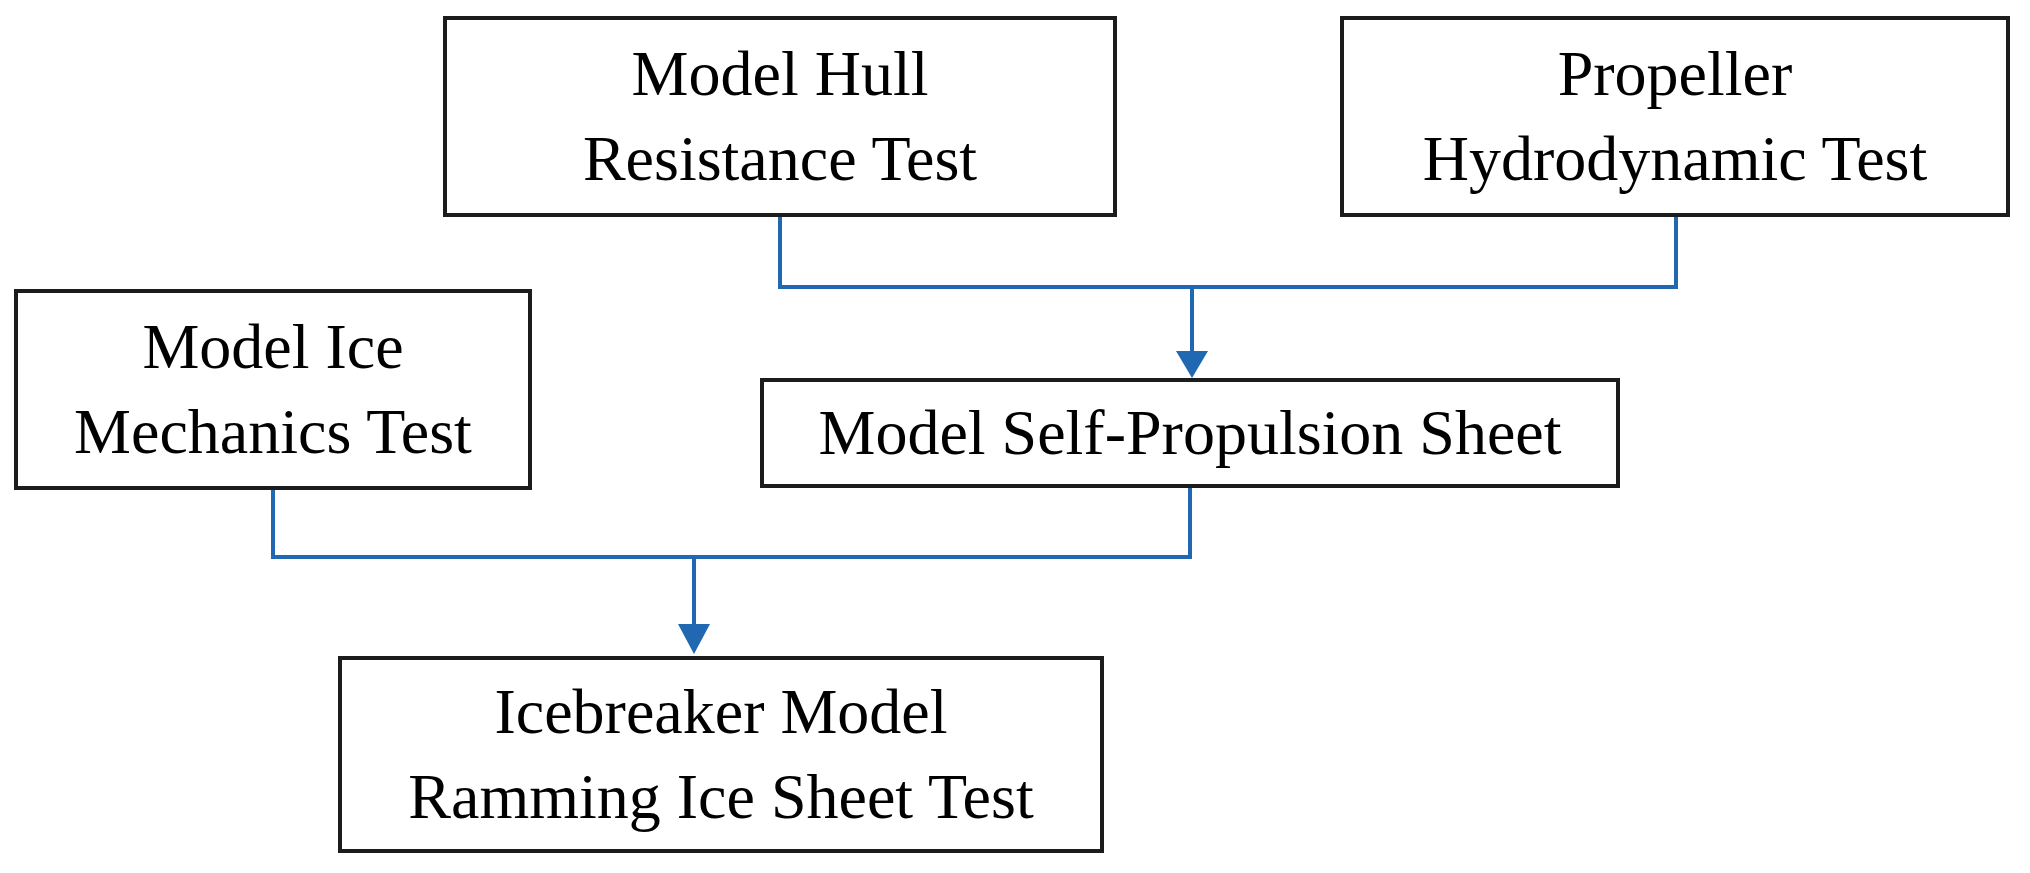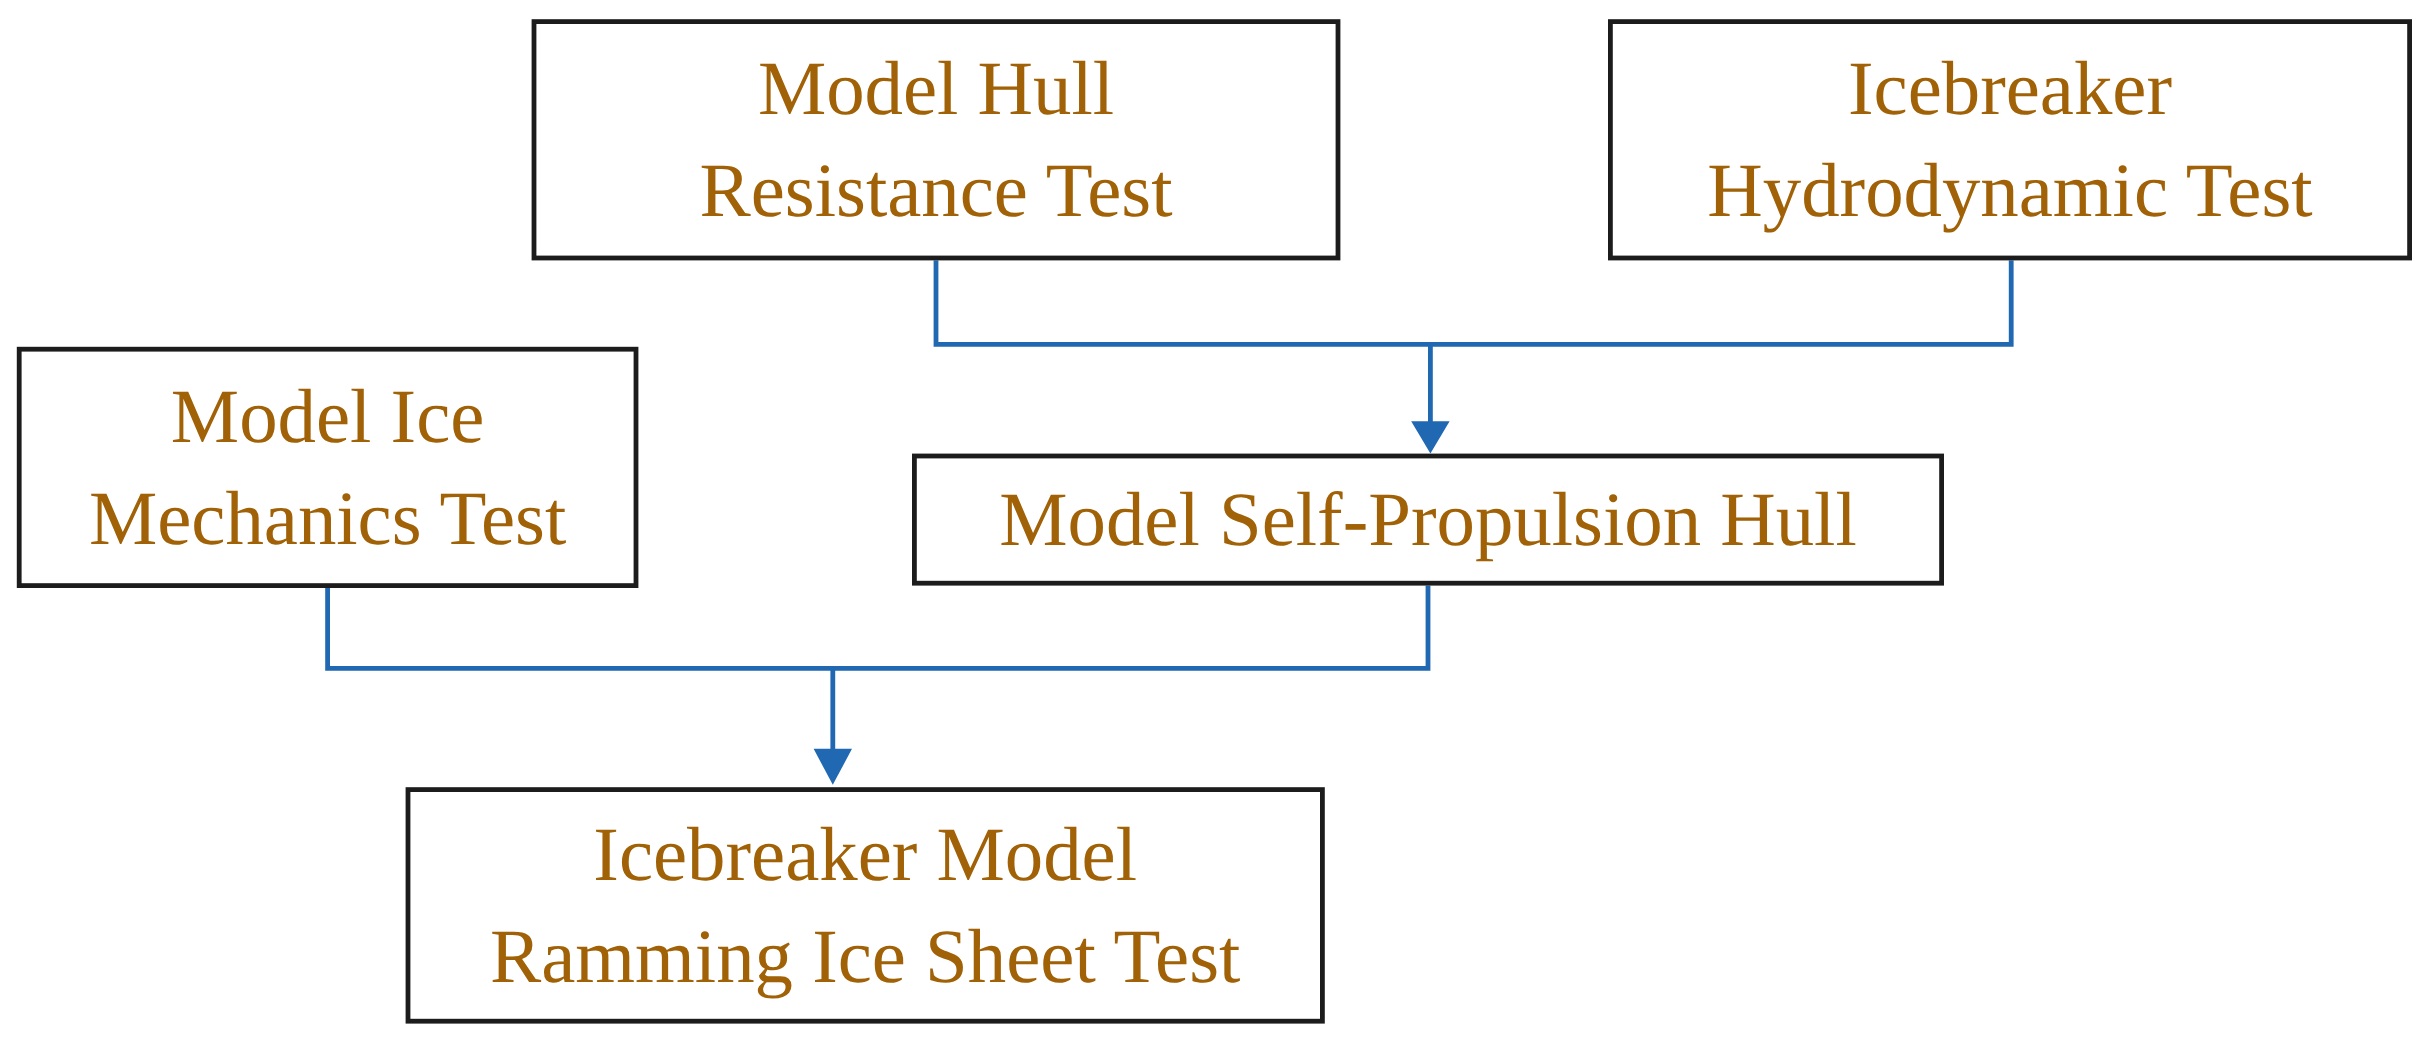--- a/index.html
+++ b/index.html
@@ -24,21 +24,21 @@
   }
   .node {
     position: absolute;
     box-sizing: border-box;
     background: #ffffff;
     border: 4px solid #1c1c1c;
     display: flex;
     align-items: center;
     justify-content: center;
     text-align: center;
-    color: #a16207;
+    color: #000000;
     font-size: 64px;
     line-height: 1.32;
     white-space: pre-line;
     z-index: 2;
   }
   
   #node-a { left: 443px;  top: 16px;  width: 674px; height: 201px; }
   #node-b { left: 1340px; top: 16px;  width: 670px; height: 201px; }
   #node-c { left: 14px;   top: 289px; width: 518px; height: 201px; }
   #node-d { left: 760px;  top: 378px; width: 860px; height: 110px; }
@@ -58,24 +58,24 @@
 
     <polyline points="273,489 273,557 1190,557 1190,487" fill="none" stroke="#2068b2" stroke-width="4"></polyline>
 
     <line x1="694" y1="557" x2="694" y2="628" stroke="#2068b2" stroke-width="4"></line>
     <polygon points="678,624 710,624 694,654" fill="#2068b2"></polygon>
   </svg>
 
   <div id="node-a" class="node">Model Hull
 Resistance Test</div>
 
-  <div id="node-b" class="node">Icebreaker
+  <div id="node-b" class="node">Propeller
 Hydrodynamic Test</div>
 
   <div id="node-c" class="node">Model Ice
 Mechanics Test</div>
 
-  <div id="node-d" class="node">Model Self-Propulsion Hull</div>
+  <div id="node-d" class="node">Model Self-Propulsion Sheet</div>
 
   <div id="node-e" class="node">Icebreaker Model
 Ramming Ice Sheet Test</div>
 
 </div>
 
 </body></html>

